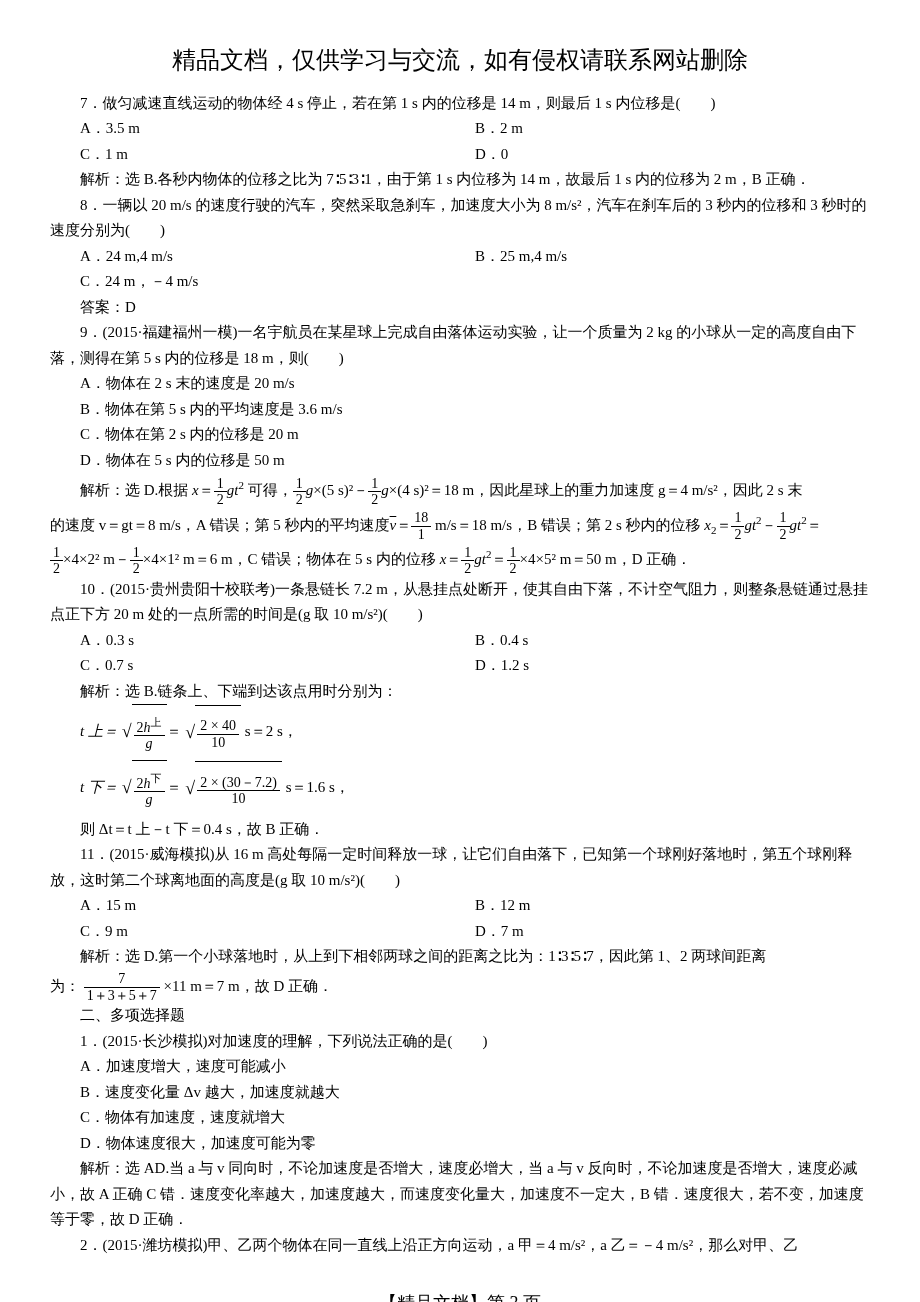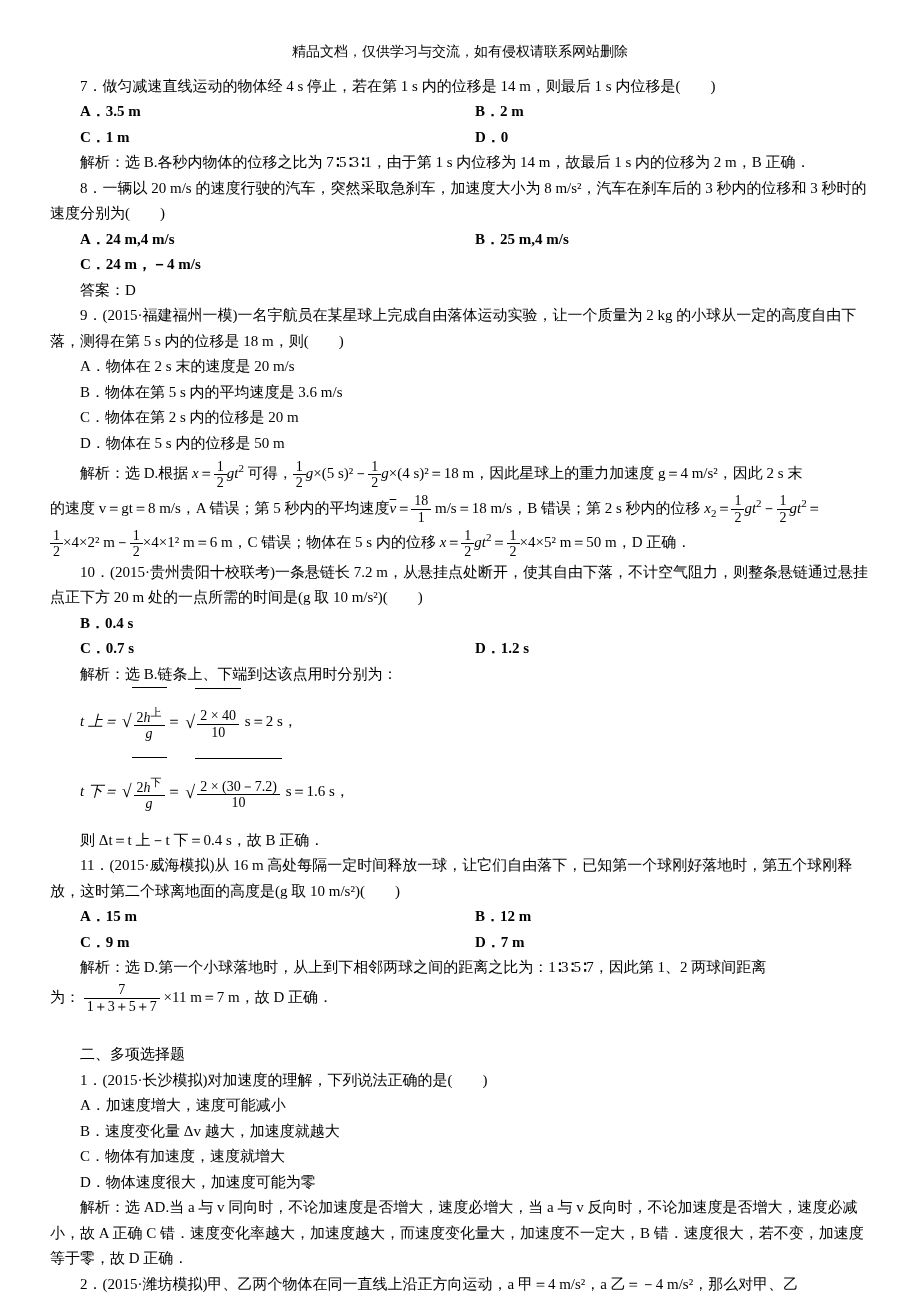--- a/index.html
+++ b/index.html
@@ -7,30 +7,29 @@
     font-size: 15px;
     line-height: 1.7;
     margin: 0;
     padding: 40px 50px;
     background: #fff;
     color: #000;
     width: 820px;
   }
   .header {
     text-align: center;
-    font-size: 14px;
+    font-size: 24px;
     margin-bottom: 10px;
   }
   .indent {
     text-indent: 2em;
   }
   .options {
     display: flex;
     margin-left: 2em;
-    font-weight: bold;
   }
   .opt-col {
     flex: 1;
   }
   .opt-single {
     margin-left: 2em;
   }
   .frac {
     display: inline-block;
     vertical-align: middle;
@@ -52,21 +51,21 @@
     vertical-align: middle;
     position: relative;
   }
   .sqrt::before {
     content: "√";
     font-size: 18px;
   }
   .sqrt-inner {
     display: inline-block;
     border-top: 1px solid #000;
-    padding: 16px 2px;
+    padding: 9px 2px;
   }
   .footer {
     text-align: center;
     font-size: 18px;
     margin-top: 30px;
   }
   .italic {
     font-style: italic;
     font-family: "Times New Roman", serif;
   }
@@ -115,20 +114,21 @@
 <div style="line-height:2.2;">
   <span style="margin-left:2em;">解析：选 D.根据 </span><span class="italic">x</span>＝<span class="frac"><span class="num">1</span><span class="den">2</span></span><span class="italic">gt</span><sup>2</sup><span> 可得，</span><span class="frac"><span class="num">1</span><span class="den">2</span></span><span class="italic">g</span><span>×(5 s)²－</span><span class="frac"><span class="num">1</span><span class="den">2</span></span><span class="italic">g</span><span>×(4 s)²＝18 m，因此星球上的重力加速度 g＝4 m/s²，因此 2 s 末</span>
   <br>
   <span>的速度 v＝gt＝8 m/s，A 错误；第 5 秒内的平均速度</span><span class="italic overline">v</span>＝<span class="frac"><span class="num">18</span><span class="den">1</span></span><span> m/s＝18 m/s，B 错误；第 2 s 秒内的位移 </span><span class="italic">x</span><sub>2</sub>＝<span class="frac"><span class="num">1</span><span class="den">2</span></span><span class="italic">gt</span><sup>2</sup>－<span class="frac"><span class="num">1</span><span class="den">2</span></span><span class="italic">gt</span><sup>2</sup>＝
   <br>
   <span class="frac"><span class="num">1</span><span class="den">2</span></span><span>×4×2² m－</span><span class="frac"><span class="num">1</span><span class="den">2</span></span><span>×4×1² m＝6 m，C 错误；物体在 5 s 内的位移 </span><span class="italic">x</span>＝<span class="frac"><span class="num">1</span><span class="den">2</span></span><span class="italic">gt</span><sup>2</sup>＝<span class="frac"><span class="num">1</span><span class="den">2</span></span><span>×4×5² m＝50 m，D 正确．</span>
 </div>
 
 <div class="indent">10．(2015·贵州贵阳十校联考)一条悬链长 7.2 m，从悬挂点处断开，使其自由下落，不计空气阻力，则整条悬链通过悬挂点正下方 20 m 处的一点所需的时间是(g 取 10 m/s²)(　　)</div>
 <div class="options">
+  <div class="opt-col">A．0.3 s</div>
   <div class="opt-col">B．0.4 s</div>
 </div>
 <div class="options">
   <div class="opt-col">C．0.7 s</div>
   <div class="opt-col">D．1.2 s</div>
 </div>
 <div class="indent">解析：选 B.链条上、下端到达该点用时分别为：</div>
 
 <div class="math-line">
   <span class="italic">t 上＝</span>
@@ -155,21 +155,21 @@
   <div class="opt-col">C．9 m</div>
   <div class="opt-col">D．7 m</div>
 </div>
 <div class="indent">解析：选 D.第一个小球落地时，从上到下相邻两球之间的距离之比为：1∶3∶5∶7，因此第 1、2 两球间距离</div>
 <div style="line-height:2.2;">
   <span>为：</span>
   <span class="frac"><span class="num">7</span><span class="den">1＋3＋5＋7</span></span>
   <span>×11 m＝7 m，故 D 正确．</span>
 </div>
 
-<div class="indent" style="font-weight:normal;margin-top:28px;">二、多项选择题</div>
+<div class="indent" style="font-weight:normal;">二、多项选择题</div>
 
 <div class="indent">1．(2015·长沙模拟)对加速度的理解，下列说法正确的是(　　)</div>
 <div class="opt-single">A．加速度增大，速度可能减小</div>
 <div class="opt-single">B．速度变化量 Δv 越大，加速度就越大</div>
 <div class="opt-single">C．物体有加速度，速度就增大</div>
 <div class="opt-single">D．物体速度很大，加速度可能为零</div>
 <div class="indent">解析：选 AD.当 a 与 v 同向时，不论加速度是否增大，速度必增大，当 a 与 v 反向时，不论加速度是否增大，速度必减小，故 A 正确 C 错．速度变化率越大，加速度越大，而速度变化量大，加速度不一定大，B 错．速度很大，若不变，加速度等于零，故 D 正确．</div>
 
 <div class="indent">2．(2015·潍坊模拟)甲、乙两个物体在同一直线上沿正方向运动，a 甲＝4 m/s²，a 乙＝－4 m/s²，那么对甲、乙</div>
 

